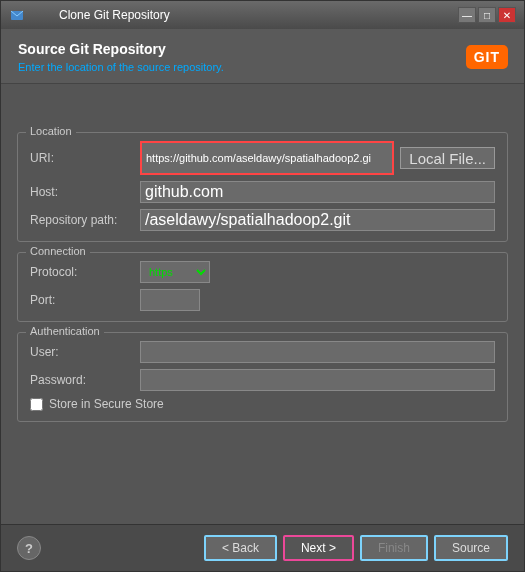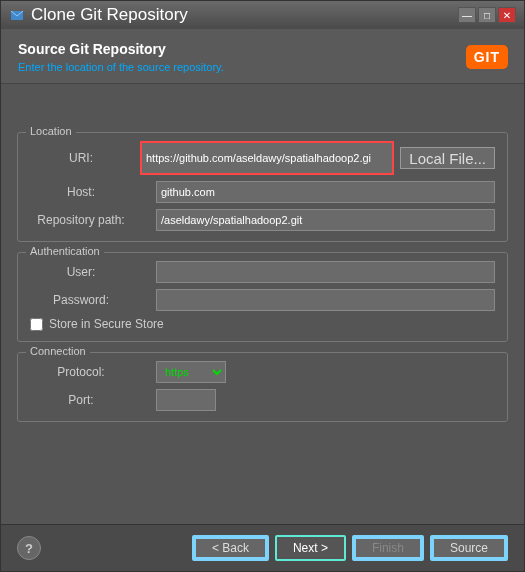--- a/index.html
+++ b/index.html
@@ -31,22 +31,23 @@
       flex-shrink: 0;
     }
     .title-bar-icon {
       width: 16px;
       height: 16px;
       margin-right: 6px;
       flex-shrink: 0;
     }
     .title-bar-text {
       color: #ffffff;
-      font-size: 17px;
+      font-size: 12px;
       flex: 1;
+      margin-left: 28px;
     }
     .title-bar-buttons {
       display: flex;
       gap: 2px;
     }
     .title-btn {
       width: 18px;
       height: 16px;
       background: #777;
       border: 1px solid #555;
@@ -107,40 +108,39 @@
       background: #555555;
       padding: 0 4px;
       position: absolute;
       top: -8px;
       left: 8px;
     }
     .form-row {
       display: flex;
       align-items: center;
       margin-bottom: 6px;
-      gap: 16px;
     }
     .form-row:last-child {
       margin-bottom: 0;
     }
     .form-label {
       color: #cccccc;
       font-size: 12px;
       width: 110px;
       flex-shrink: 0;
-      text-align: center;
+      text-align: left;
       padding-right: 8px;
     }
     .form-input {
       flex: 1;
       height: 22px;
       background: #6a6a6a;
       border: 1px solid #888;
       color: #ffffff;
-      font-size: 11px;
+      font-size: 16px;
       padding: 2px 4px;
       outline: none;
     }
     .uri-row {
       display: flex;
       align-items: center;
       margin-bottom: 6px;
     }
     .uri-input {
       flex: 1;
@@ -222,30 +222,30 @@
       flex-shrink: 0;
     }
     .footer-spacer { flex: 1; }
     .footer-buttons {
       display: flex;
       gap: 6px;
     }
     .btn {
       height: 26px;
       padding: 0 16px;
-      border: 4px solid #7dd3fc;
+      border: 2px solid #7dd3fc;
       background: #666;
       color: #dddddd;
       font-size: 12px;
       cursor: pointer;
       border-radius: 2px;
     }
     .btn.primary {
       background: #555;
-      border: 2px solid #5eead4;
+      border: 2px solid #ec4899;
       color: #ffffff;
     }
     .btn:disabled {
       color: #888;
       cursor: default;
     }
   </style>
 </head>
 <body>
 
@@ -286,58 +286,58 @@
       </div>
 
       <div class="form-row">
         <span class="form-label">Host:</span>
         <input class="form-input" type="text" value="github.com" style="">
       </div>
 
       <div class="form-row">
         <span class="form-label">Repository path:</span>
         <input class="form-input" type="text" value="/aseldawy/spatialhadoop2.git" style="">
-      </div>
-    </div>
-
-    <div class="fieldset-group">
-      <span class="fieldset-legend">Authentication</span>
-
-      <div class="form-row">
-        <span class="form-label">User:</span>
-        <input class="form-input" type="text" style="">
-      </div>
-
-      <div class="form-row">
-        <span class="form-label">Password:</span>
-        <input class="form-input" type="password" style="">
-      </div>
-
-      <div class="checkbox-row">
-        <input type="checkbox" id="secureStore" style="">
-        <label class="checkbox-label" for="secureStore">Store in Secure Store</label>
       </div>
     </div>
 
     <div class="fieldset-group">
       <span class="fieldset-legend">Connection</span>
 
       <div class="form-row">
         <span class="form-label">Protocol:</span>
         <select class="protocol-select">
           <option value="https">https</option>
           <option value="http">http</option>
           <option value="git">git</option>
           <option value="ssh">ssh</option>
         </select>
       </div>
 
       <div class="form-row">
         <span class="form-label">Port:</span>
         <input class="port-input" type="text" style="">
+      </div>
+    </div>
+
+    <div class="fieldset-group">
+      <span class="fieldset-legend">Authentication</span>
+
+      <div class="form-row">
+        <span class="form-label">User:</span>
+        <input class="form-input" type="text" style="">
+      </div>
+
+      <div class="form-row">
+        <span class="form-label">Password:</span>
+        <input class="form-input" type="password" style="">
+      </div>
+
+      <div class="checkbox-row">
+        <input type="checkbox" id="secureStore" style="">
+        <label class="checkbox-label" for="secureStore">Store in Secure Store</label>
       </div>
     </div>
 
   </div>
 
   <div class="footer">
     <div class="footer-help">?</div>
     <div class="footer-spacer"></div>
     <div class="footer-buttons">
       <button class="btn">&lt; Back</button>

